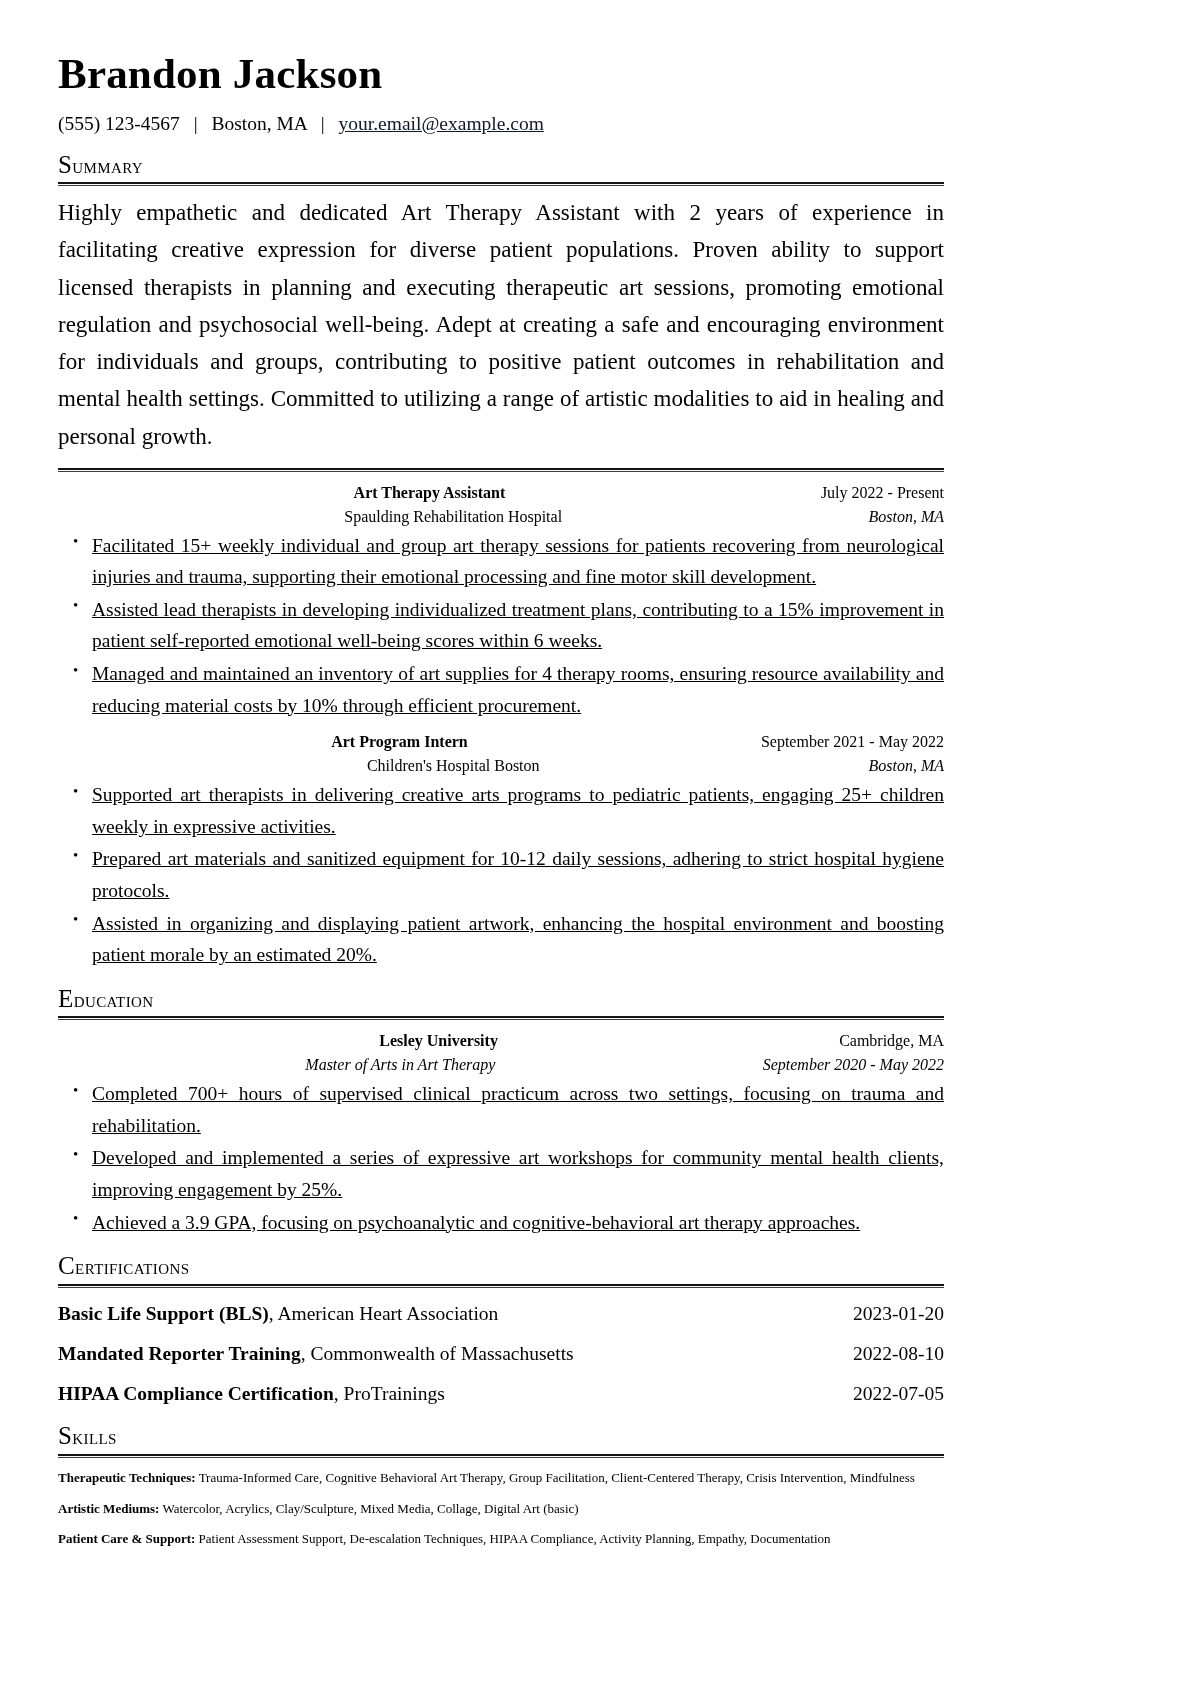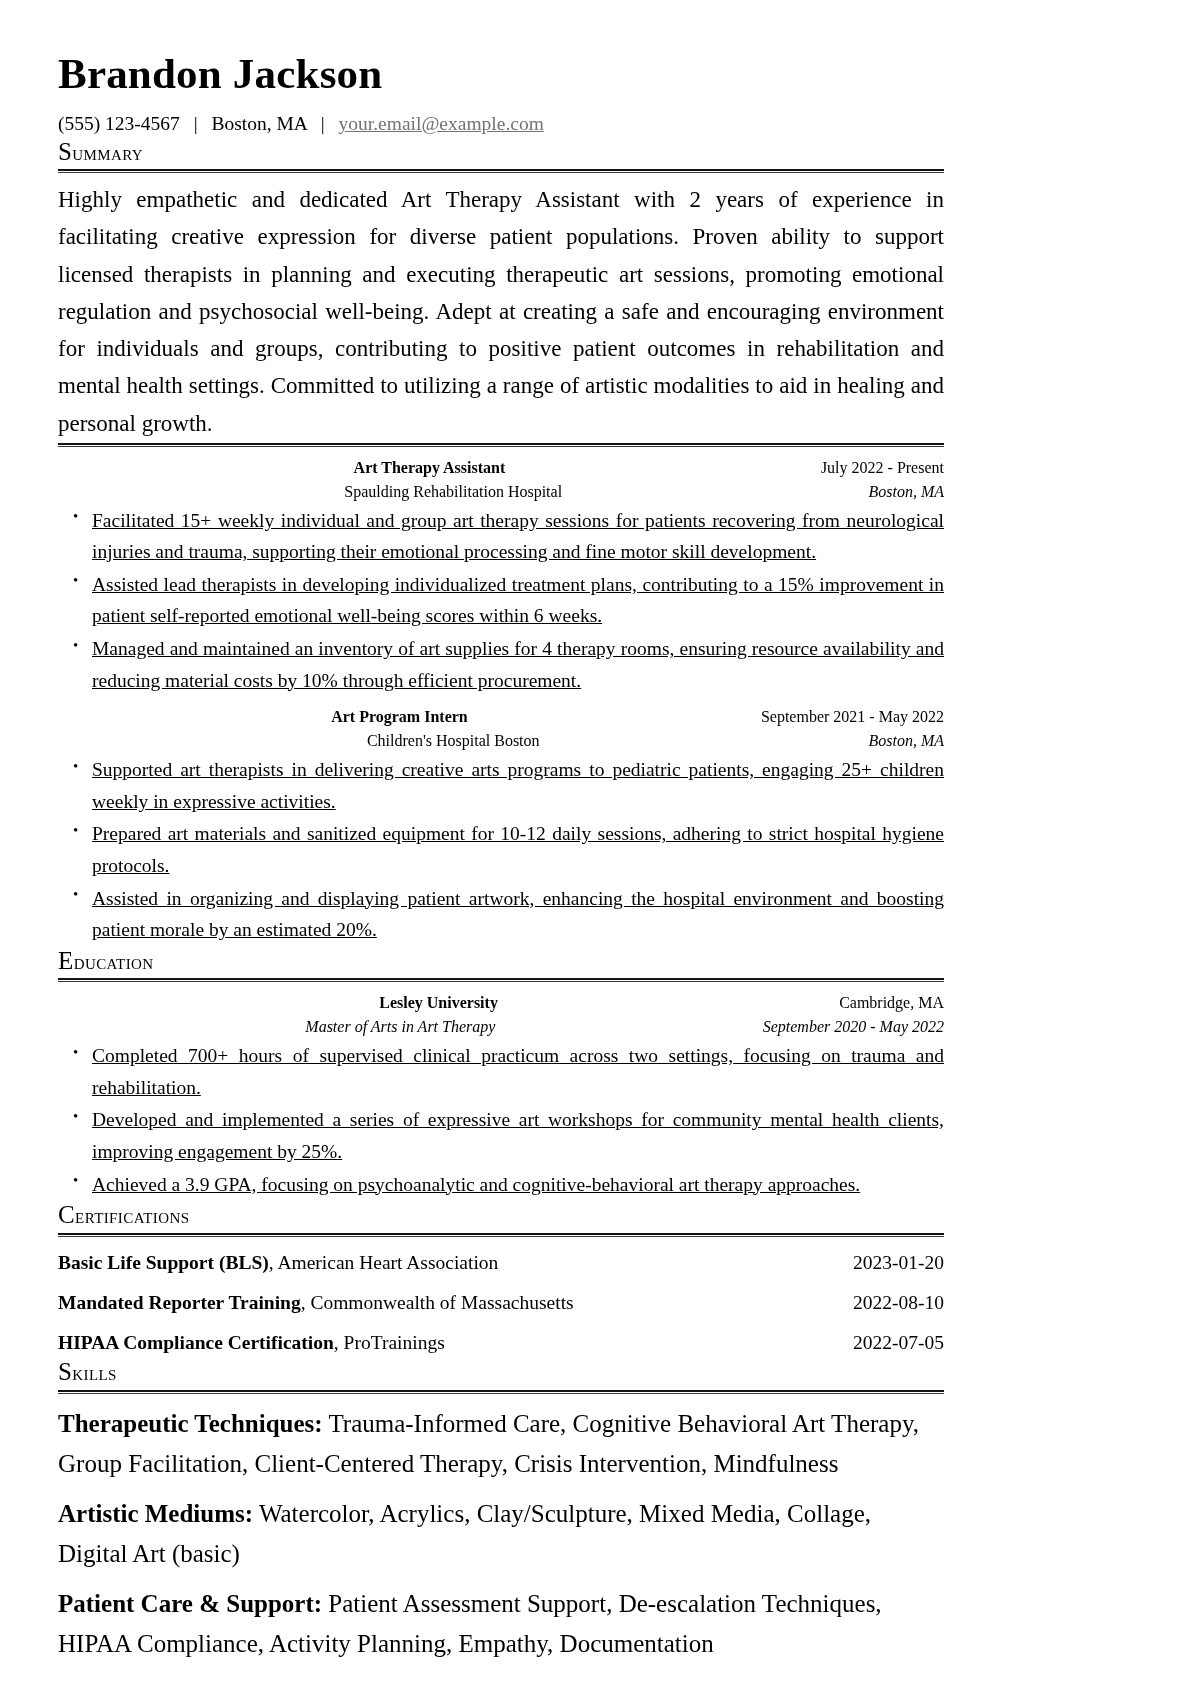--- a/index.html
+++ b/index.html
@@ -34,26 +34,27 @@
     margin-top: 13px;
     line-height: 1.3;
     white-space: nowrap;
   }
   .contact .sep {
     display: inline-block;
     padding: 0 9px;
   }
   .contact a,
   .contact .email {
-    color: #737373;
+    color: #0f172a;
     text-decoration: underline;
   }
 
   
   .section {
+    margin-top: 13px;
   }
   .sec-head {
     font-size: 22px;
     line-height: 1.18;
     font-variant: small-caps;
     letter-spacing: 0.4px;
     padding-bottom: 2px;
   }
   .sec-head .cap {
     font-size: 25px;
@@ -135,21 +136,21 @@
     font-size: 19.5px;
     line-height: 1.5;
     margin-top: 11px;
     white-space: nowrap;
   }
   .cert-row:first-child { margin-top: 3px; }
   .cert-row .right { flex: 0 0 auto; padding-left: 20px; }
 
   
   .skill-row {
-    font-size: 25px;
+    font-size: 13px;
     line-height: 1.6;
     margin-top: 10px;
     text-align: left;
   }
   .skill-row:first-child { margin-top: 3px; }
 </style>
 </head>
 <body>
 
 <div class="page">

